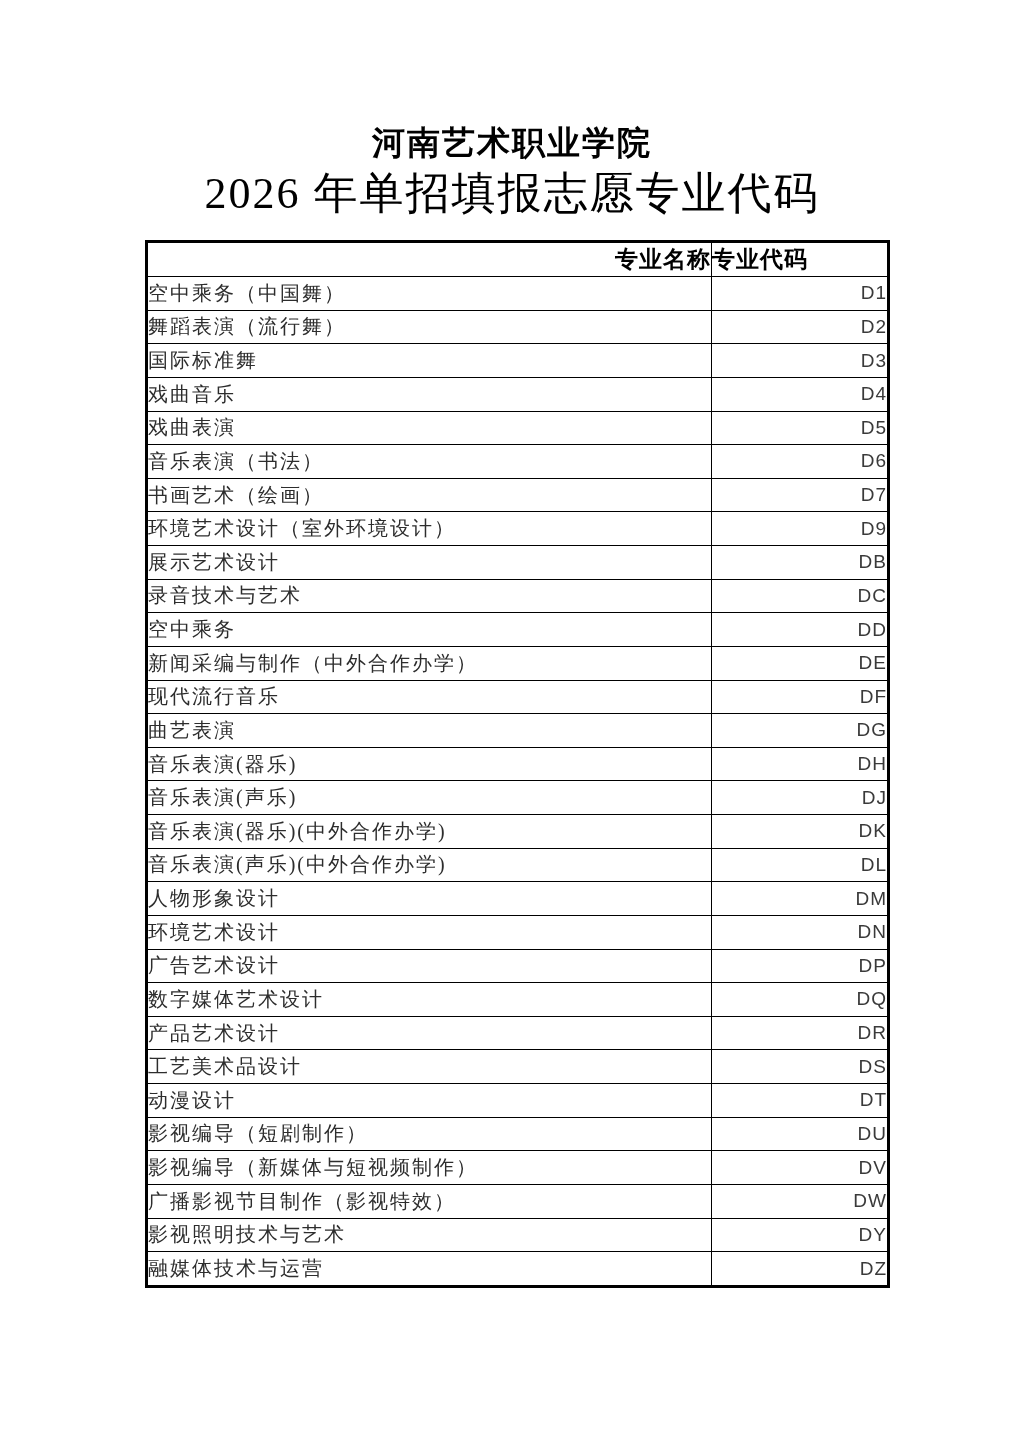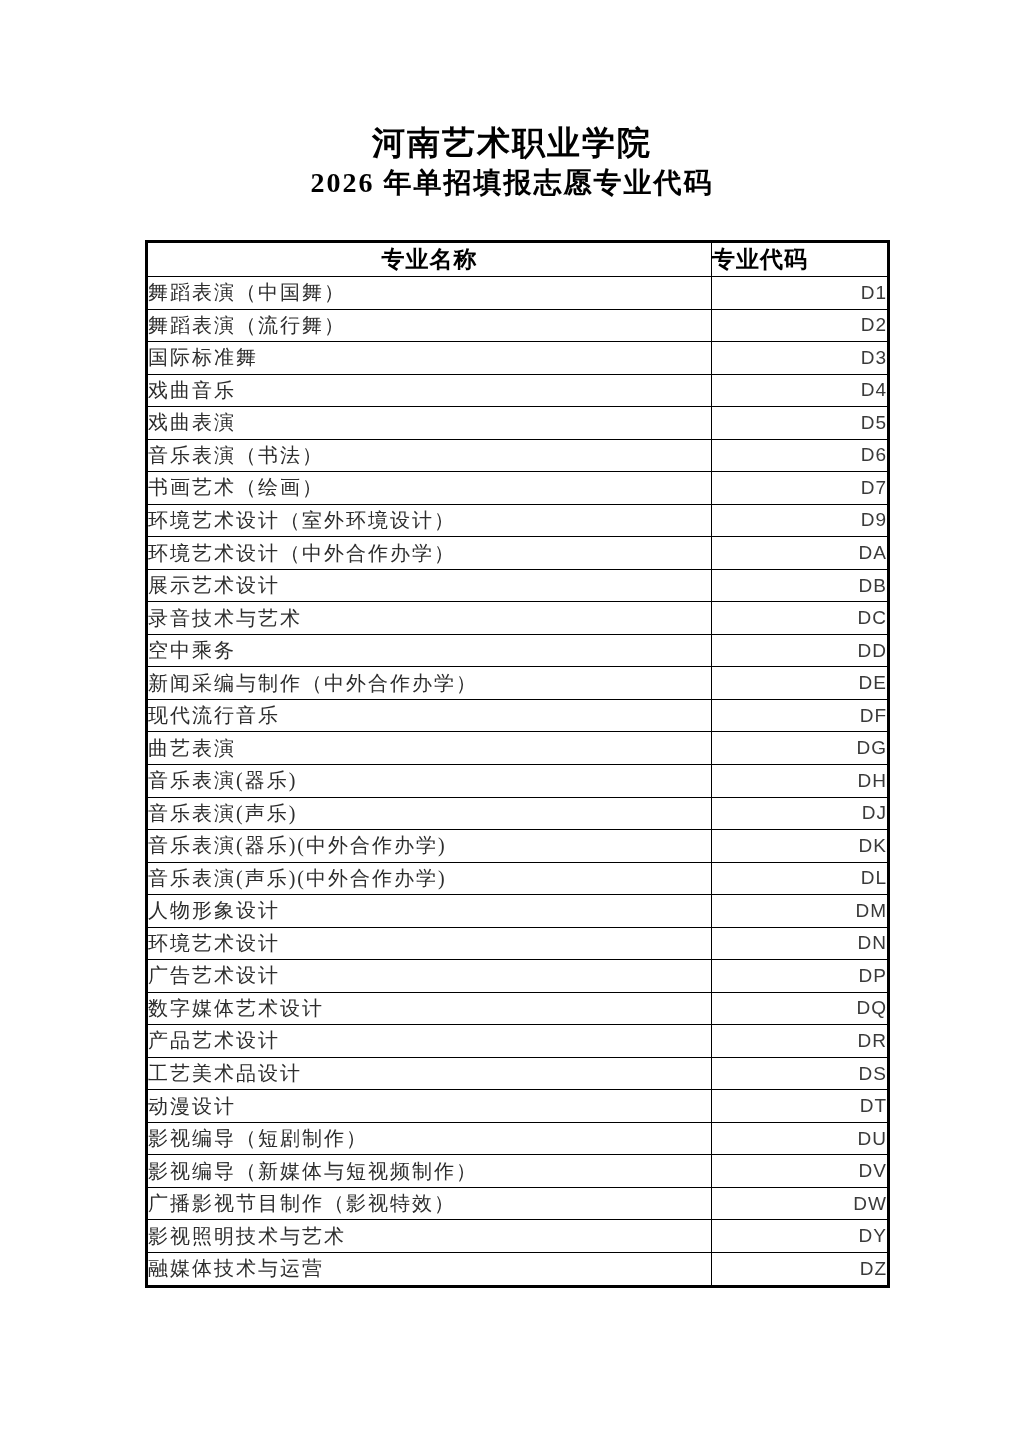--- a/index.html
+++ b/index.html
@@ -24,22 +24,22 @@
     text-align: center;
   }
   .title-line1 {
     font-size: 33px;
     font-weight: bold;
     letter-spacing: 2px;
     line-height: 1.3;
     color: #000000;
   }
   .title-line2 {
-    font-size: 28px;
-    font-weight: bold;
+    font-size: 44px;
+    font-weight: normal;
     letter-spacing: 2px;
     line-height: 1.3;
     color: #000000;
   }
   table.majors {
     position: absolute;
     left: 145px;
     top: 240px;
     width: 738px;
     height: 1048px;
@@ -50,21 +50,21 @@
   table.majors th,
   table.majors td {
     border: 1px solid #000000;
     padding: 0;
     vertical-align: middle;
     overflow: hidden;
     white-space: nowrap;
   }
   th.name-head {
     width: 563px;
-    text-align: center;
+    text-align: right;
     padding-left: 10px;
     font-size: 23px;
     font-weight: bold;
     height: 33px;
     color: #000000;
     letter-spacing: 1px;
   }
   th.code-head {
     width: 175px;
     text-align: left;
@@ -102,21 +102,21 @@
 
   <table class="majors">
     <thead>
       <tr>
         <th class="name-head">专业名称</th>
         <th class="code-head">专业代码</th>
       </tr>
     </thead>
     <tbody>
         <tr>
-          <td class="name-cell">舞蹈表演（中国舞）</td>
+          <td class="name-cell">空中乘务（中国舞）</td>
           <td class="code-cell">D1</td>
         </tr>
         <tr>
           <td class="name-cell">舞蹈表演（流行舞）</td>
           <td class="code-cell">D2</td>
         </tr>
         <tr>
           <td class="name-cell">国际标准舞</td>
           <td class="code-cell">D3</td>
         </tr>
@@ -134,24 +134,20 @@
         </tr>
         <tr>
           <td class="name-cell">书画艺术（绘画）</td>
           <td class="code-cell">D7</td>
         </tr>
         <tr>
           <td class="name-cell">环境艺术设计（室外环境设计）</td>
           <td class="code-cell">D9</td>
         </tr>
         <tr>
-          <td class="name-cell">环境艺术设计（中外合作办学）</td>
-          <td class="code-cell">DA</td>
-        </tr>
-        <tr>
           <td class="name-cell">展示艺术设计</td>
           <td class="code-cell">DB</td>
         </tr>
         <tr>
           <td class="name-cell">录音技术与艺术</td>
           <td class="code-cell">DC</td>
         </tr>
         <tr>
           <td class="name-cell">空中乘务</td>
           <td class="code-cell">DD</td>

